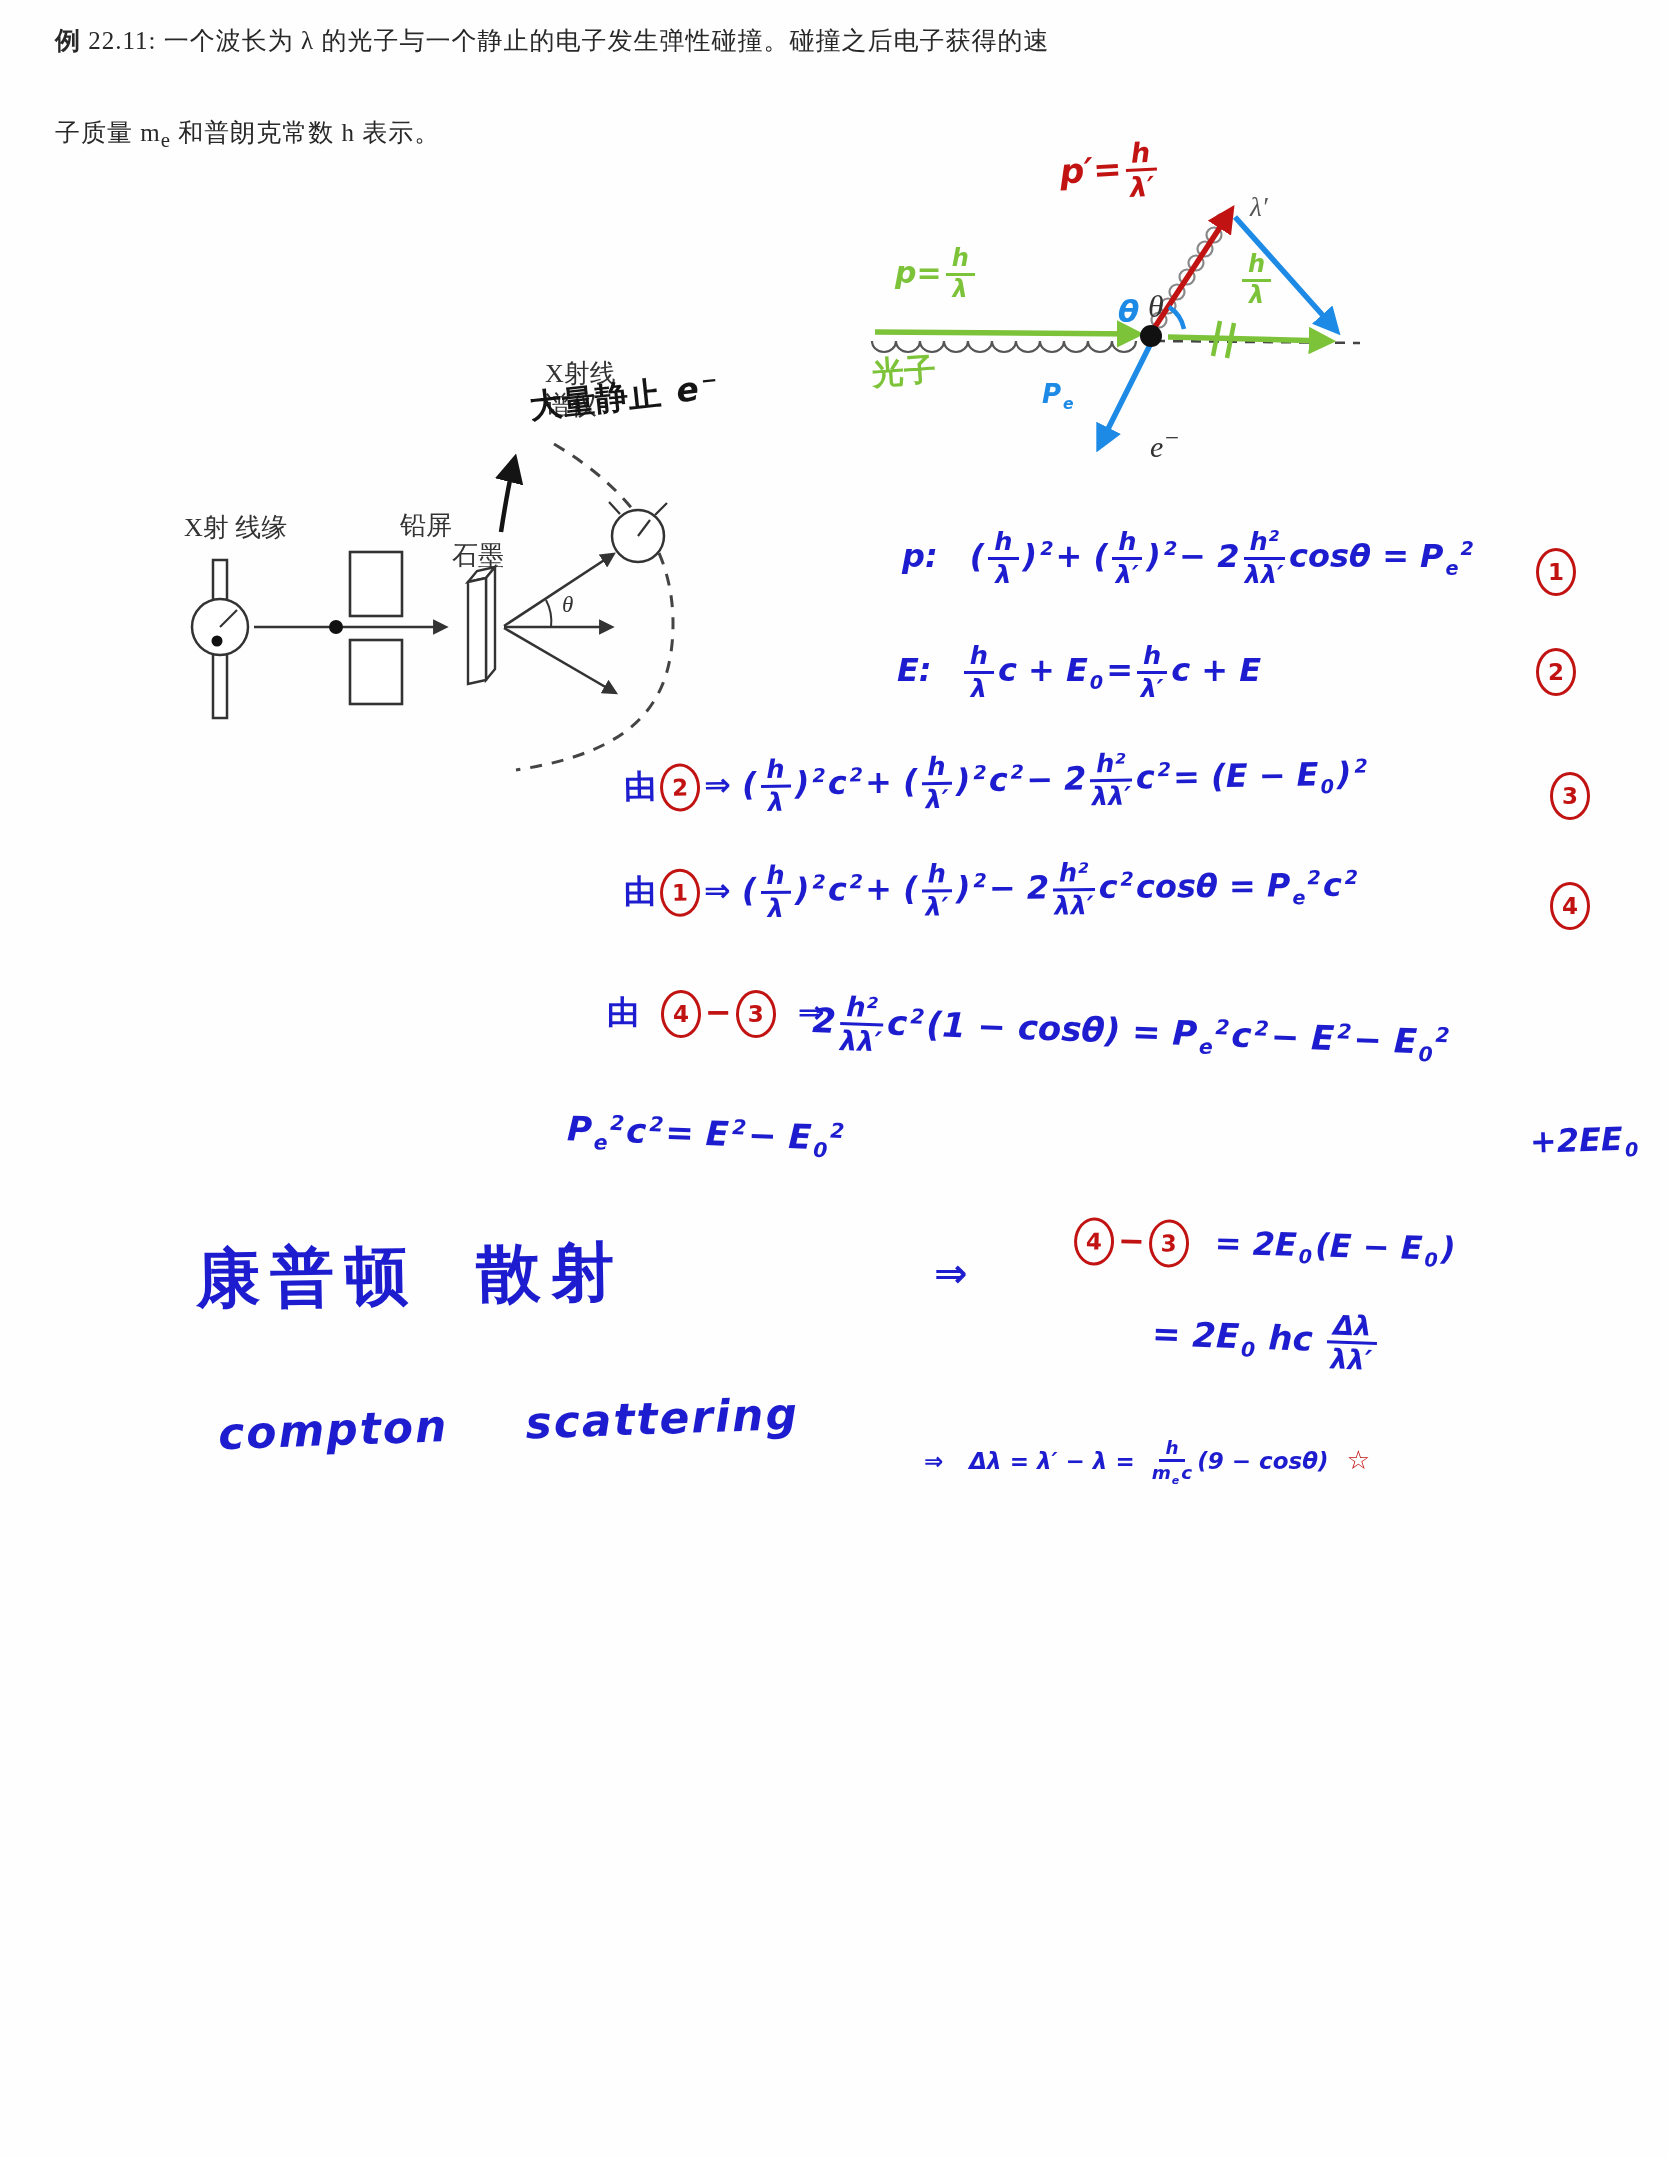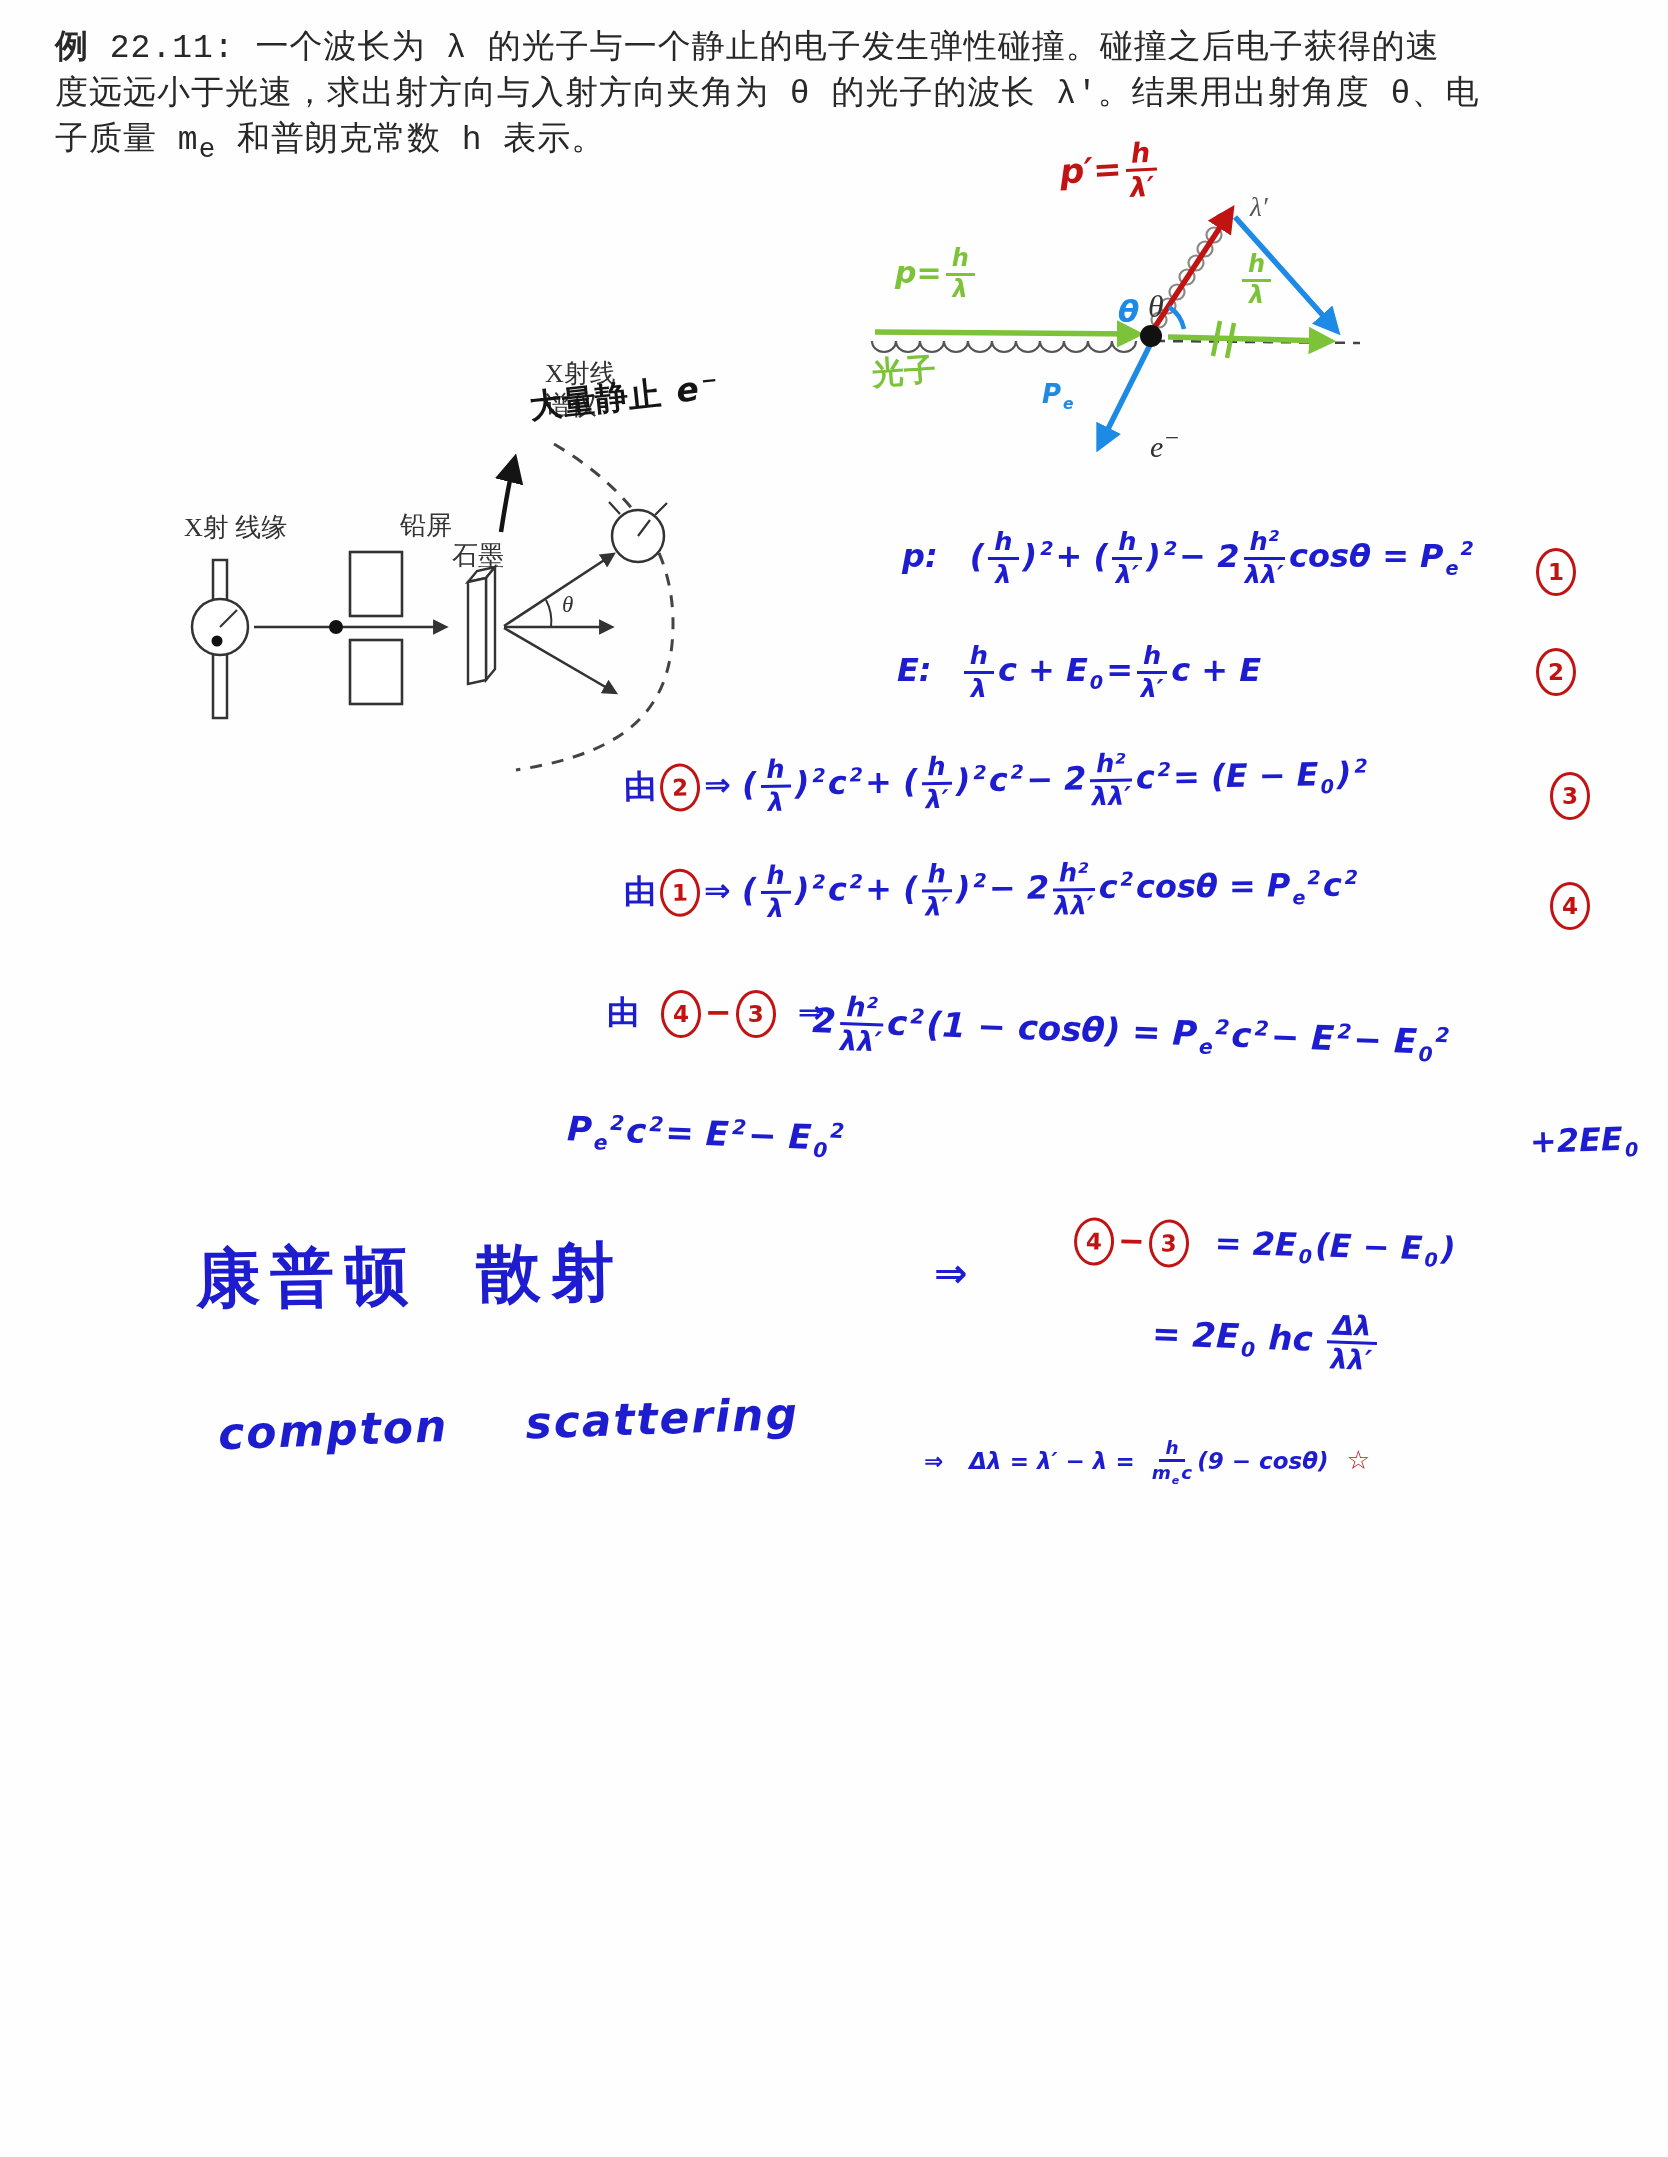--- a/index.html
+++ b/index.html
@@ -1,20 +1,20 @@
 <!DOCTYPE html>
 <html><head>
 <meta charset="utf-8">
 <style>
   html,body{margin:0;padding:0;background:#ffffff;}
   .page{position:relative;width:1668px;height:2157px;background:#fefefe;overflow:hidden;
         font-family:"DejaVu Sans",sans-serif;}
   .abs{position:absolute;white-space:nowrap;}
   
-  .print-zh{font-family:Liberation Mono, monospace;font-size:33px;color:#282828;
+  .print-zh{font-family:Liberation Serif, serif;font-size:25px;color:#282828;
             letter-spacing:1px;}
   .print-zh b{font-weight:bold;}
   .print-lab{font-family:"Liberation Serif","DejaVu Serif",serif;font-size:26px;color:#333;}
   .print-it{font-family:"Liberation Serif","DejaVu Serif",serif;font-style:italic;color:#333;}
   
   .eq{font-size:32px;font-style:italic;font-weight:bold;line-height:1.25;}
   .eq > span{margin:0 2px;}
   .eq .n{font-style:normal;}
   .eq sup{font-size:0.60em;margin-left:1px;}
   .eq sub{font-size:0.60em;margin-right:1px;}
@@ -38,21 +38,20 @@
   .big-note{font-size:64px;letter-spacing:10px;word-spacing:26px;}
   .en-note{font-size:44px;font-style:italic;letter-spacing:2px;word-spacing:60px;font-weight:bold;}
   svg{position:absolute;overflow:visible;}
 </style>
 </head>
 <body>
 
 <div class="page">
 
   <div class="abs print-zh" style="left:55px;top:24px;"><b>例</b><span> 22.11: 一个波长为 λ 的光子与一个静止的电子发生弹性碰撞。碰撞之后电子获得的速</span></div>
-  <div class="abs print-zh" style="left:55px;top:70px;">度远远小于光速，求出射方向与入射方向夹角为 θ 的光子的波长 λ′。结果用出射角度 θ、电</div>
   <div class="abs print-zh eqpr" style="left:55px;top:116px;text-align:right;"><span class="n">子质量 </span><span class="t">m</span><sub>e</sub><span class="n"> 和普朗克常数 </span><span class="t">h</span><span class="n"> 表示。</span></div>
 
   <svg style="left:620px;top:135px;" width="740" height="350" viewBox="0 0 740 350">
     <defs>
       <marker id="mG" viewBox="0 0 10 10" refX="7" refY="5" markerWidth="5" markerHeight="5" orient="auto">
           <path d="M0,0L10,5L0,10z" fill="#7cc33a"></path>
         </marker>
       <marker id="mL" viewBox="0 0 10 10" refX="7" refY="5" markerWidth="5" markerHeight="5" orient="auto">
           <path d="M0,0L10,5L0,10z" fill="#1d8ae6"></path>
         </marker>

